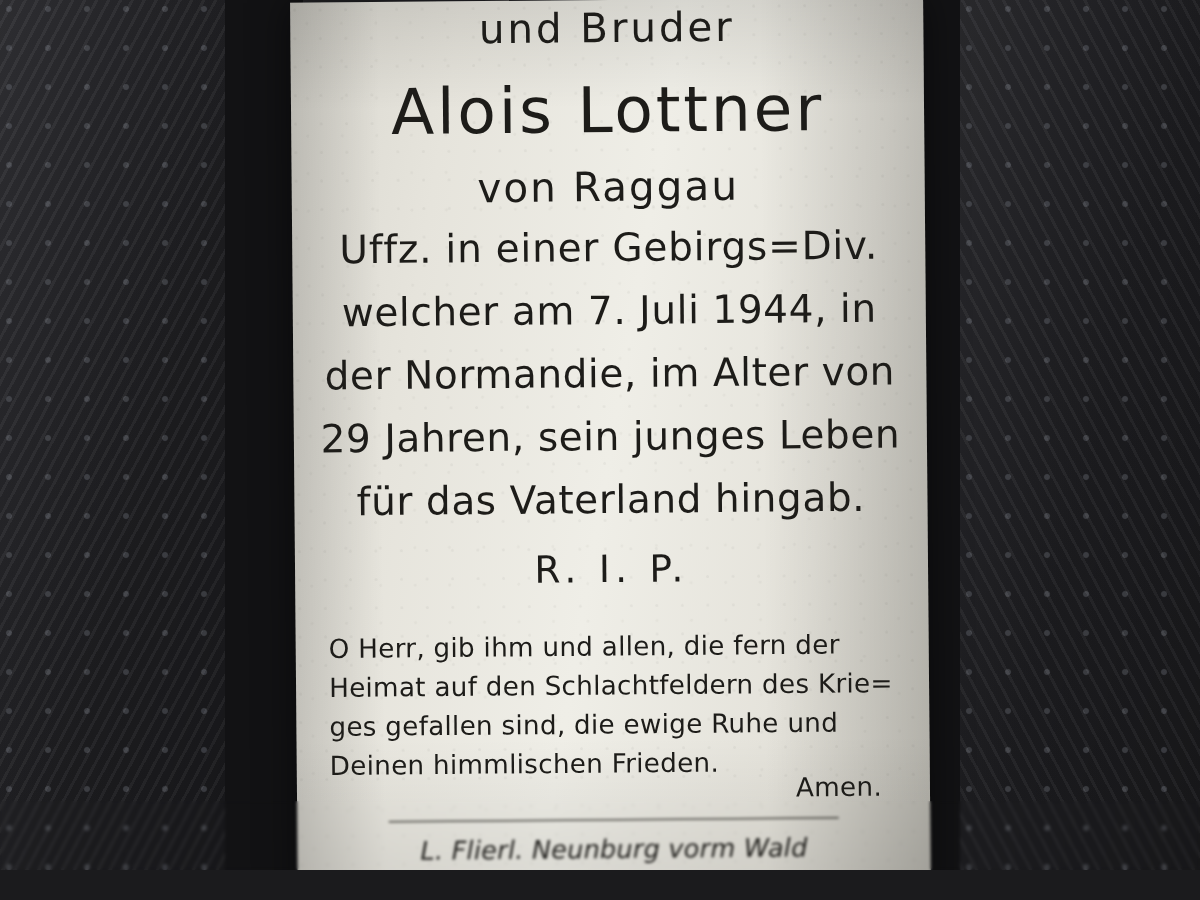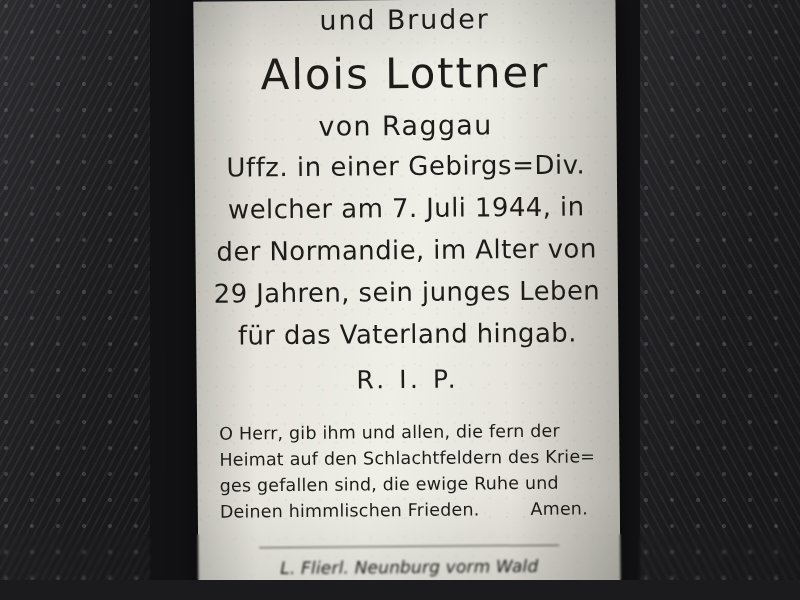--- a/index.html
+++ b/index.html
@@ -159,21 +159,21 @@
   }
 
   .prayer {
     margin: 26px 6px 0 6px;
     font-size: 17.5px;
     line-height: 1.48;
     text-align: left;
     letter-spacing: 0.01em;
   }
   .prayer .pline { white-space: nowrap; }
-  .prayer .amen { float: right; margin-right: 10px; }
+  .prayer .amen { float: right; margin-right: 10px; margin-top: 17px; }
 
   .rule {
     margin: 22px auto 0 auto;
     width: 300px;
     height: 1px;
     background: #2a2924;
     opacity: 0.85;
   }
 
   .printer {

